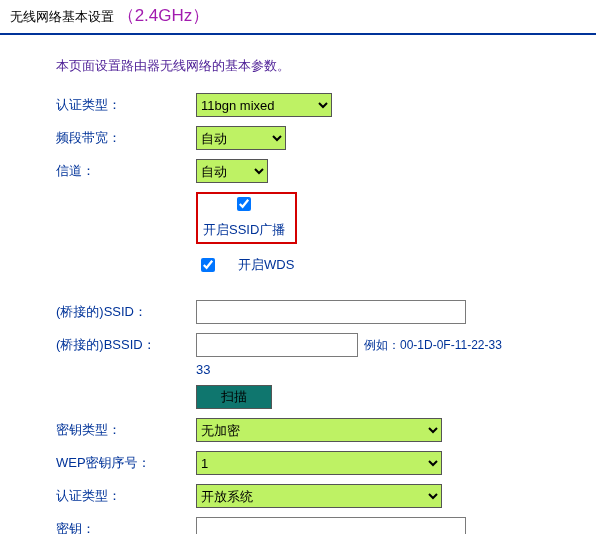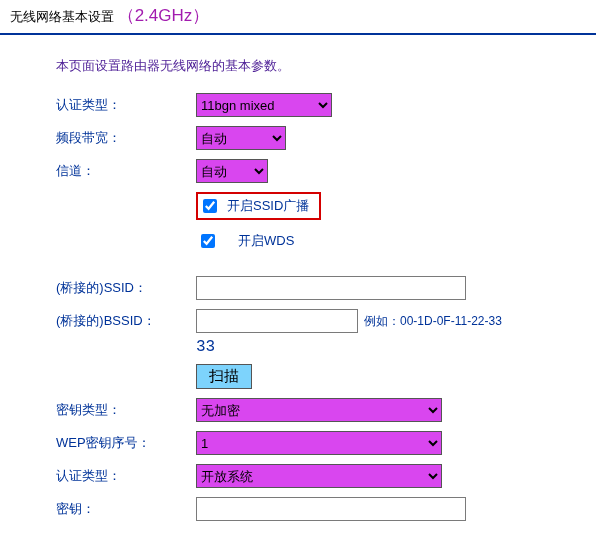--- a/index.html
+++ b/index.html
@@ -64,34 +64,35 @@
   input[type="text"].mid {
     width: 152px;
     height: 20px;
     border: 1px solid #7a7a7a;
     padding: 1px 4px;
     font-size: 13px;
     box-sizing: content-box;
   }
   select {
     border: 1px solid #555;
-    background: #d946ef;
+    background: #bef264;
     font-size: 13px;
     height: 24px;
   }
   select.sel-mode { width: 136px; }
   select.sel-band { width: 90px; }
   select.sel-chan { width: 72px; }
   select.sel-wide { width: 246px; }
   .highlight-box {
     border: 2px solid #d40000;
     display: inline-flex;
     align-items: center;
     padding: 3px 10px 3px 5px;
     gap: 10px;
+    flex-direction: column;
   }
   .check-row {
     display: inline-flex;
     align-items: center;
     gap: 23px;
     padding: 3px 0 3px 5px;
   }
   input[type="checkbox"] {
     width: 14px;
     height: 14px;
@@ -99,29 +100,28 @@
   }
   .hint {
     color: #003399;
     font-size: 12px;
   }
   .below-hint {
     margin-left: 140px;
     margin-top: -4px;
     margin-bottom: 8px;
     color:#003399;
-    font-size:16px;
-    font-family:Liberation Mono, monospace;
+    font-size:13px;
   }
   .btn {
     display: inline-block;
     border: 1px solid #555;
-    background: #7dd3fc;
-    padding: 2px 12px;
-    font-size: 15px;
+    background: #0f766e;
+    padding: 2px 24px;
+    font-size: 13px;
     cursor: pointer;
     font-family: inherit;
   }
 </style>
 </head>
 <body>
 
 <div class="frame">
   <div class="title-bar">
     <span class="title-main">无线网络基本设置</span>

